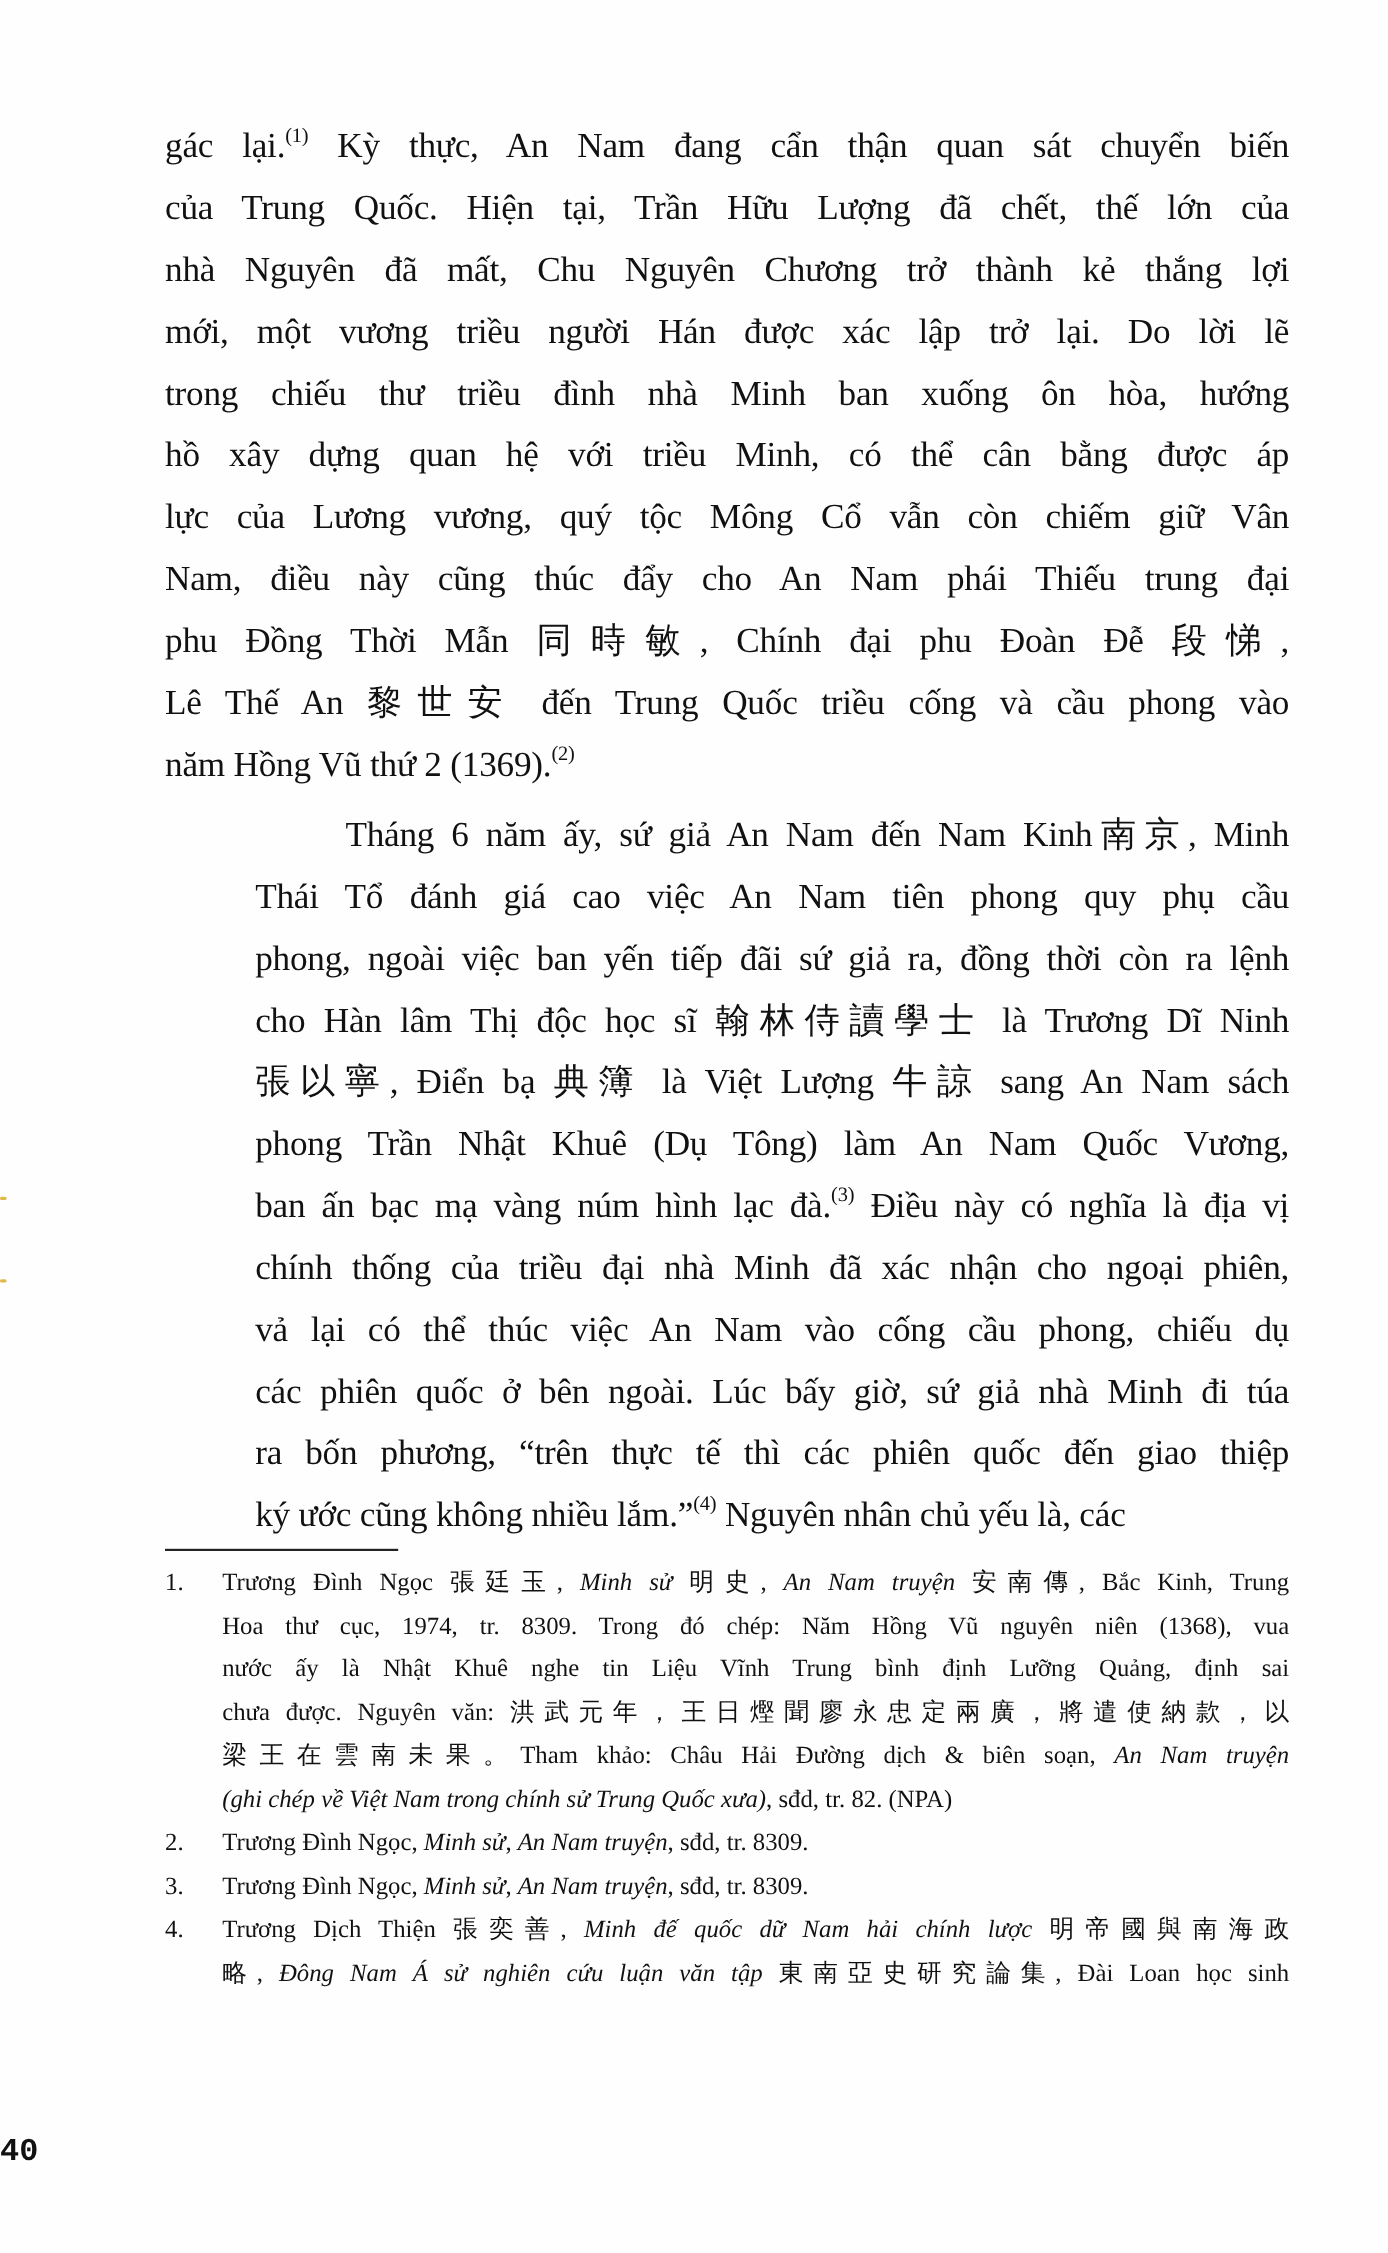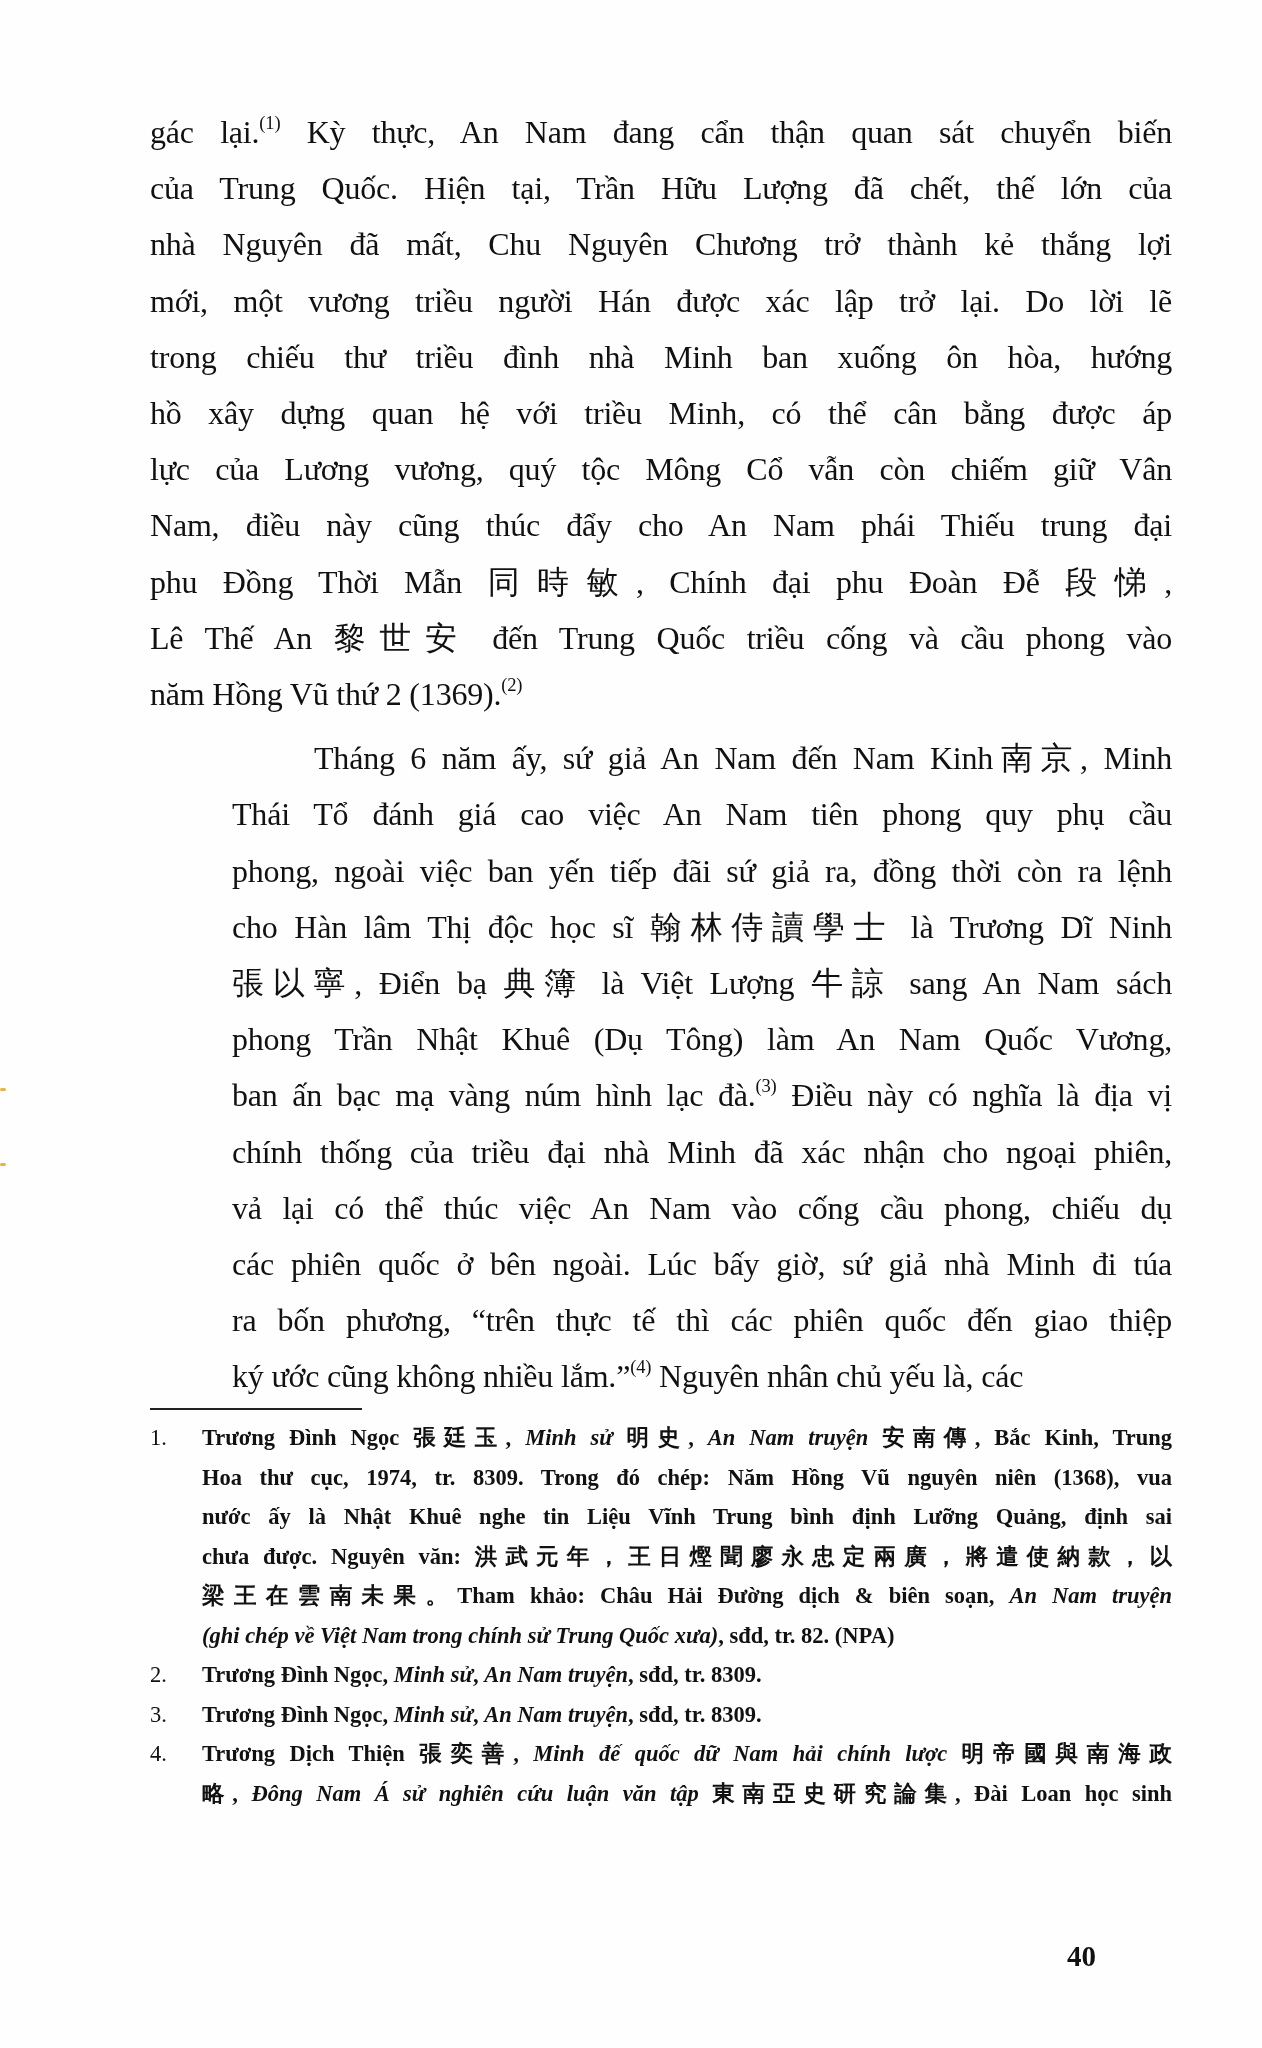--- a/index.html
+++ b/index.html
@@ -12,26 +12,26 @@
   .para { margin: 0; }
   .para + .para { margin-top: 8px; }
   .para.indent { text-indent: 82px; }
   .line { display: block; text-align: justify; text-align-last: justify; white-space: nowrap; }
   .line.last { text-align-last: left; }
   sup { font-size: 0.58em; line-height: 0; vertical-align: 0.75em; }
   .rule { position: absolute; left: 150px; top: 1408px; width: 212px; height: 2px; background: #222; }
   .notes { position: absolute; left: 150px; top: 1418px; width: 1022px; font-size: 22.5px; line-height: 39.5px; }
   .note { display: flex; }
   .note-num { width: 52px; flex: none; }
-  .note-body { flex: 1; font-weight: bold; }
+  .note-body { flex: 1; }
   .note-body .line { text-align-last: justify; }
   .note-body .line.last { text-align-last: left; }
   .page-number {
-    position: absolute; left: 0; width: 1096px; top: 1940px; text-align: right;
-    font-family: Liberation Serif, serif; font-weight: bold; font-size: 29px;
+    position: absolute; left: 0; width: 1096px; top: 1940px; text-align: left;
+    font-family: Liberation Mono, monospace; font-weight: bold; font-size: 29px;
   }
   .edge-mark { position: absolute; left: 0; width: 6px; height: 3px; background: #e0b84a; border-radius: 2px; }
 </style>
 </head>
 <body>
 
 <div class="page">
   <div class="body-text" id="body-text">
       <div class="para">
         <span class="line">gác lại.<sup>(1)</sup> Kỳ thực, An Nam đang cẩn thận quan sát chuyển biến</span>

